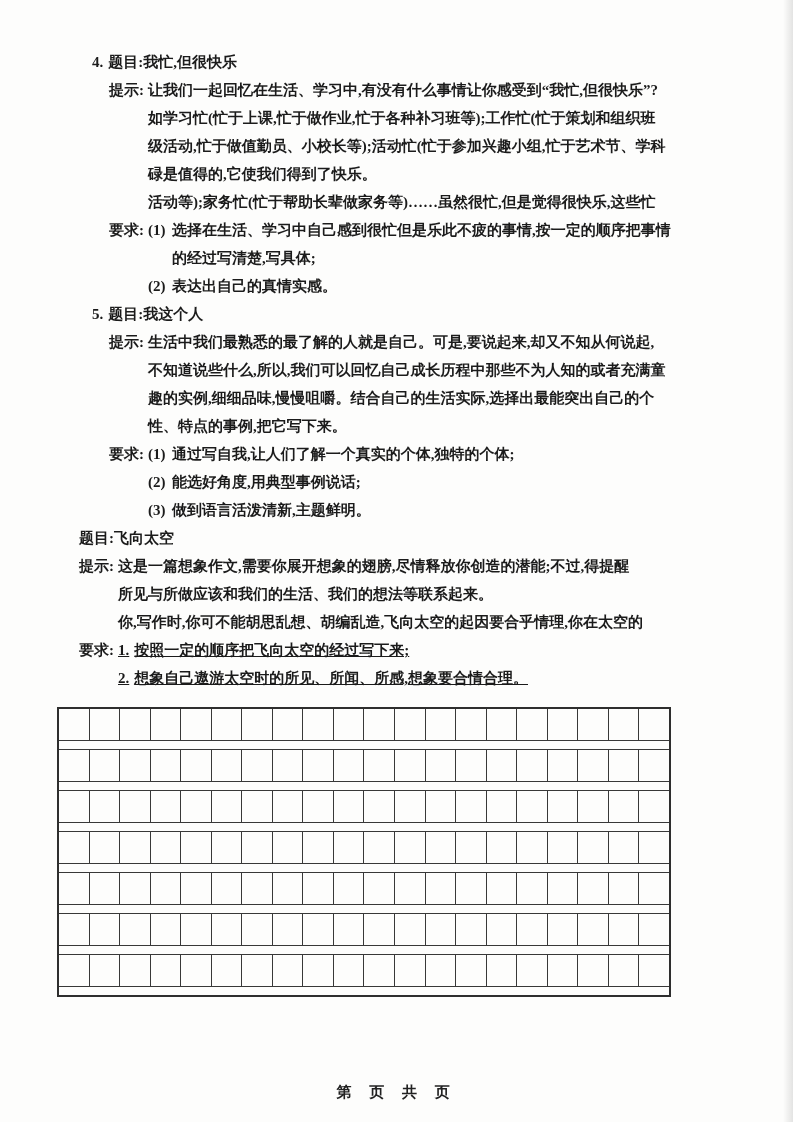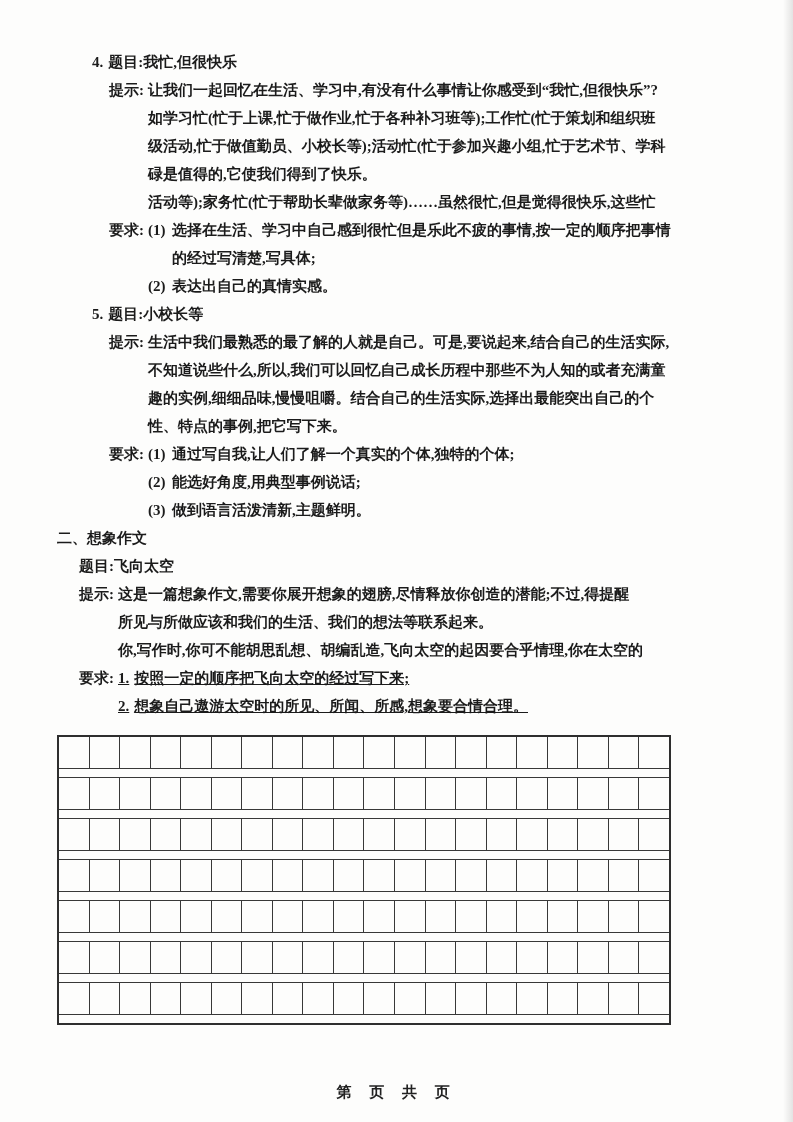--- a/index.html
+++ b/index.html
@@ -77,25 +77,25 @@
         </div>
         <div class="req-item">
           <span class="req-num">(2)</span>
           <div class="line">表达出自己的真情实感。</div>
         </div>
       </div>
     </div>
 
     <div class="indent-item">
       <div class="line">
-        <span class="item-num">5.</span><span>题目:</span><span>小校长等</span>
+        <span class="item-num">5.</span><span>题目:</span><span>我这个人</span>
       </div>
       <div class="item-block hang">
         <span class="hang-label">提示:</span>
-        <div class="line">生活中我们最熟悉的最了解的人就是自己。可是,要说起来,结合自己的生活实际,</div>
+        <div class="line">生活中我们最熟悉的最了解的人就是自己。可是,要说起来,却又不知从何说起,</div>
         <div class="line">不知道说些什么,所以,我们可以回忆自己成长历程中那些不为人知的或者充满童</div>
         <div class="line">趣的实例,细细品味,慢慢咀嚼。结合自己的生活实际,选择出最能突出自己的个</div>
         <div class="line">性、特点的事例,把它写下来。</div>
       </div>
       <div class="item-block hang">
         <span class="hang-label">要求:</span>
         <div class="req-item">
           <span class="req-num">(1)</span>
           <div class="line">通过写自我,让人们了解一个真实的个体,独特的个体;</div>
         </div>
@@ -104,21 +104,20 @@
           <div class="line">能选好角度,用典型事例说话;</div>
         </div>
         <div class="req-item">
           <span class="req-num">(3)</span>
           <div class="line">做到语言活泼清新,主题鲜明。</div>
         </div>
       </div>
     </div>
 
     <div>
-      <div class="line">二、想象作文</div>
       <div class="sec2-block line">
         <span>题目:</span><span>飞向太空</span>
       </div>
       <div class="sec2-block hang">
         <span class="hang-label">提示:</span>
         <div class="line">这是一篇想象作文,需要你展开想象的翅膀,尽情释放你创造的潜能;不过,得提醒</div>
         <div class="line">所见与所做应该和我们的生活、我们的想法等联系起来。</div>
         <div class="line">你,写作时,你可不能胡思乱想、胡编乱造,飞向太空的起因要合乎情理,你在太空的</div>
       </div>
       <div class="sec2-block hang">

